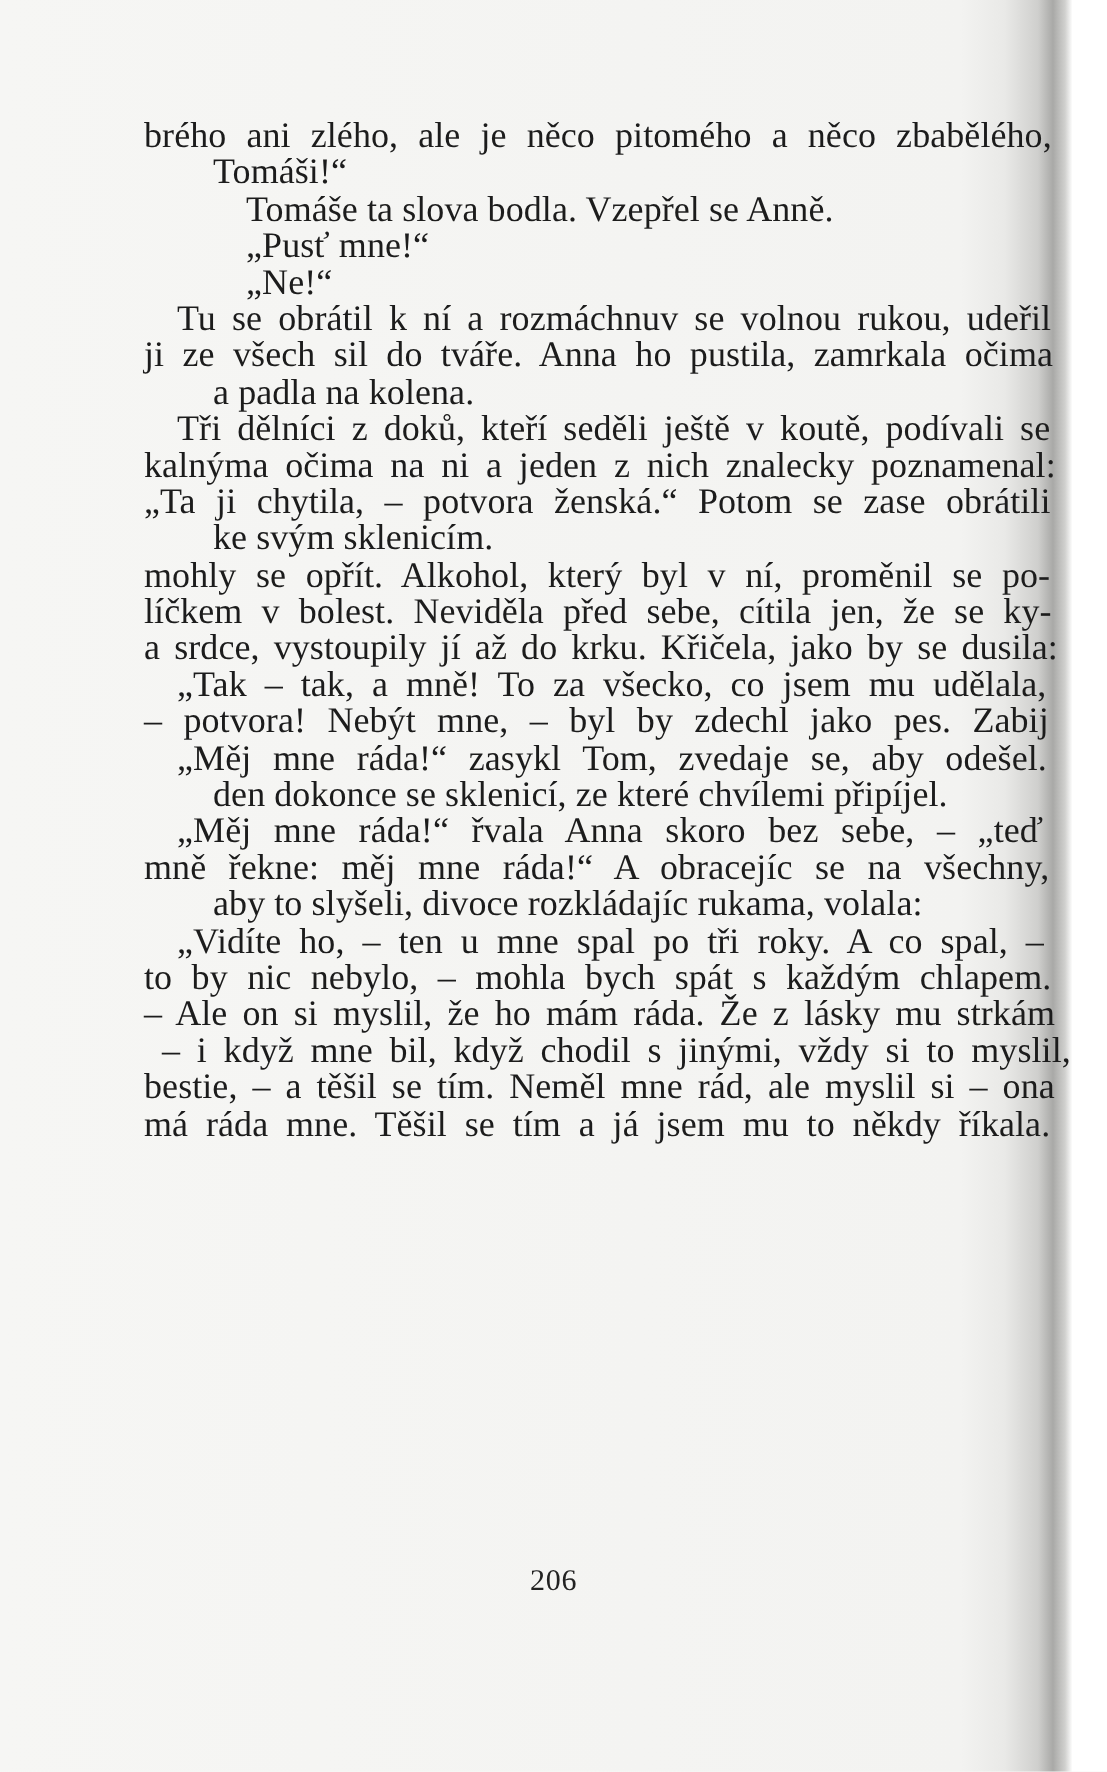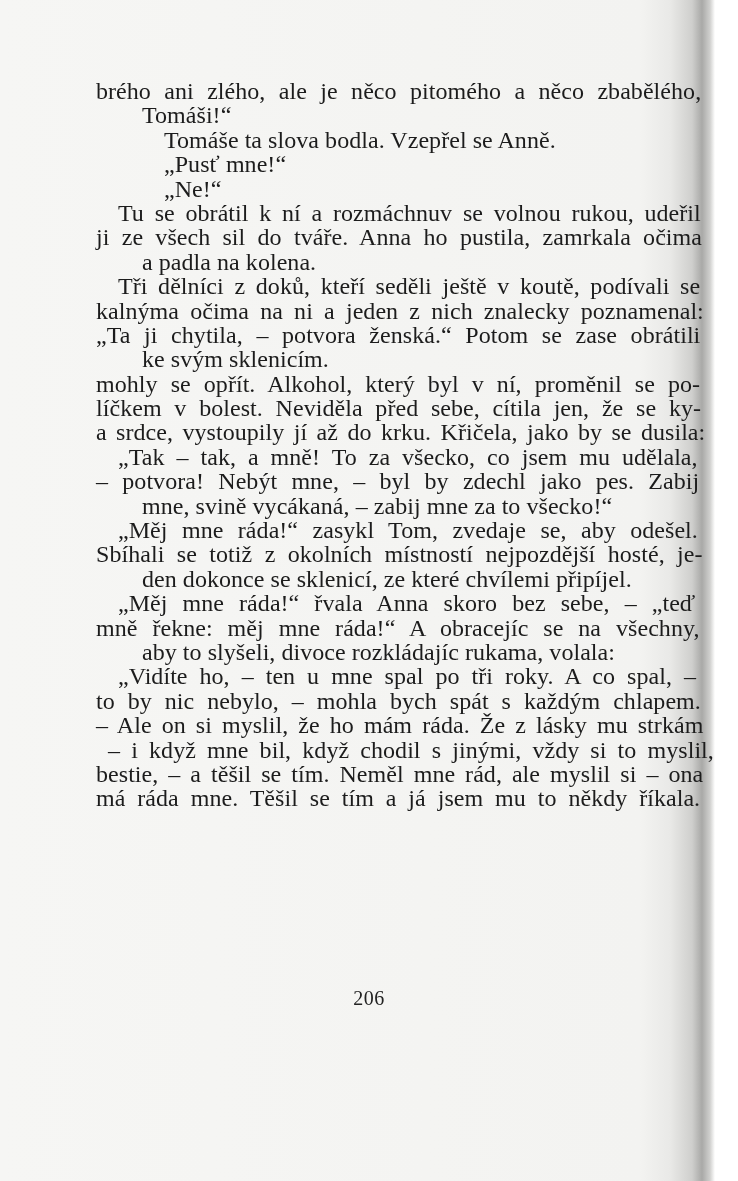--- a/index.html
+++ b/index.html
@@ -53,21 +53,21 @@
       padding-left: 22px;
     }
     .line.last {
       text-align-last: left;
       margin-left: 46px;
     }
     .page-number {
       position: absolute;
       left: 0;
       width: 738px;
-      top: 987px;
+      top: 1043px;
       text-align: center;
       font-size: 20px;
       letter-spacing: 0.5px;
       color: #222;
     }
   </style>
 </head>
 <body>
 
 <div class="page">
@@ -82,23 +82,21 @@
       <span class="line last">a padla na kolena.</span>
       <span class="line indent" style="display: block; text-align-last: left; word-spacing: 4.6px;">Tři dělníci z doků, kteří seděli ještě v koutě, podívali se</span>
       <span class="line" style="display: block; text-align-last: left; word-spacing: 5.11111px;">kalnýma očima na ni a jeden z nich znalecky poznamenal:</span>
       <span class="line" style="display: block; text-align-last: left; word-spacing: 7.55556px;">„Ta ji chytila, – potvora ženská.“ Potom se zase obrátili</span>
       <span class="line last">ke svým sklenicím.</span>
       <span class="line" style="display: block; text-align-last: left; word-spacing: 7px;">mohly se opřít. Alkohol, který byl v ní, proměnil se po-</span>
       <span class="line" style="display: block; text-align-last: left; word-spacing: 6.7px;">líčkem v bolest. Neviděla před sebe, cítila jen, že se ky-</span>
       <span class="line" style="display: block; text-align-last: left; word-spacing: 3.36364px;">a srdce, vystoupily jí až do krku. Křičela, jako by se dusila:</span>
       <span class="line indent" style="display: block; text-align-last: left; word-spacing: 5.90909px;">„Tak – tak, a mně! To za všecko, co jsem mu udělala,</span>
       <span class="line" style="display: block; text-align-last: left; word-spacing: 8.2px;">– potvora! Nebýt mne, – byl by zdechl jako pes. Zabij</span>
-      <span class="line last">mne, svině vycákaná, – zabij mne za to všecko!“</span>
       <span class="line indent" style="display: block; text-align-last: left; word-spacing: 8.375px;">„Měj mne ráda!“ zasykl Tom, zvedaje se, aby odešel.</span>
-      <span class="line" style="display: block; text-align-last: left; word-spacing: 6.375px;">Sbíhali se totiž z okolních místností nejpozdější hosté, je-</span>
       <span class="line last">den dokonce se sklenicí, ze které chvílemi připíjel.</span>
       <span class="line indent" style="display: block; text-align-last: left; word-spacing: 9px;">„Měj mne ráda!“ řvala Anna skoro bez sebe, – „teď</span>
       <span class="line" style="display: block; text-align-last: left; word-spacing: 8.88889px;">mně řekne: měj mne ráda!“ A obracejíc se na všechny,</span>
       <span class="line last">aby to slyšeli, divoce rozkládajíc rukama, volala:</span>
       <span class="line indent" style="display: block; text-align-last: left; word-spacing: 5.92308px;">„Vidíte ho, – ten u mne spal po tři roky. A co spal, –</span>
       <span class="line" style="display: block; text-align-last: left; word-spacing: 6.9px;">to by nic nebylo, – mohla bych spát s každým chlapem.</span>
       <span class="line" style="display: block; text-align-last: left; word-spacing: 4px;">– Ale on si myslil, že ho mám ráda. Že z lásky mu strkám</span>
       <span class="line" style="display: block; text-align-last: left; word-spacing: 5.08333px; margin-left: 12px;">– i když mne bil, když chodil s jinými, vždy si to myslil,</span>
       <span class="line" style="display: block; text-align-last: left; word-spacing: 3.92308px;">bestie, – a těšil se tím. Neměl mne rád, ale myslil si – ona</span>
       <span class="line" style="display: block; text-align-last: left; word-spacing: 5.83333px;">má ráda mne. Těšil se tím a já jsem mu to někdy říkala.</span>

